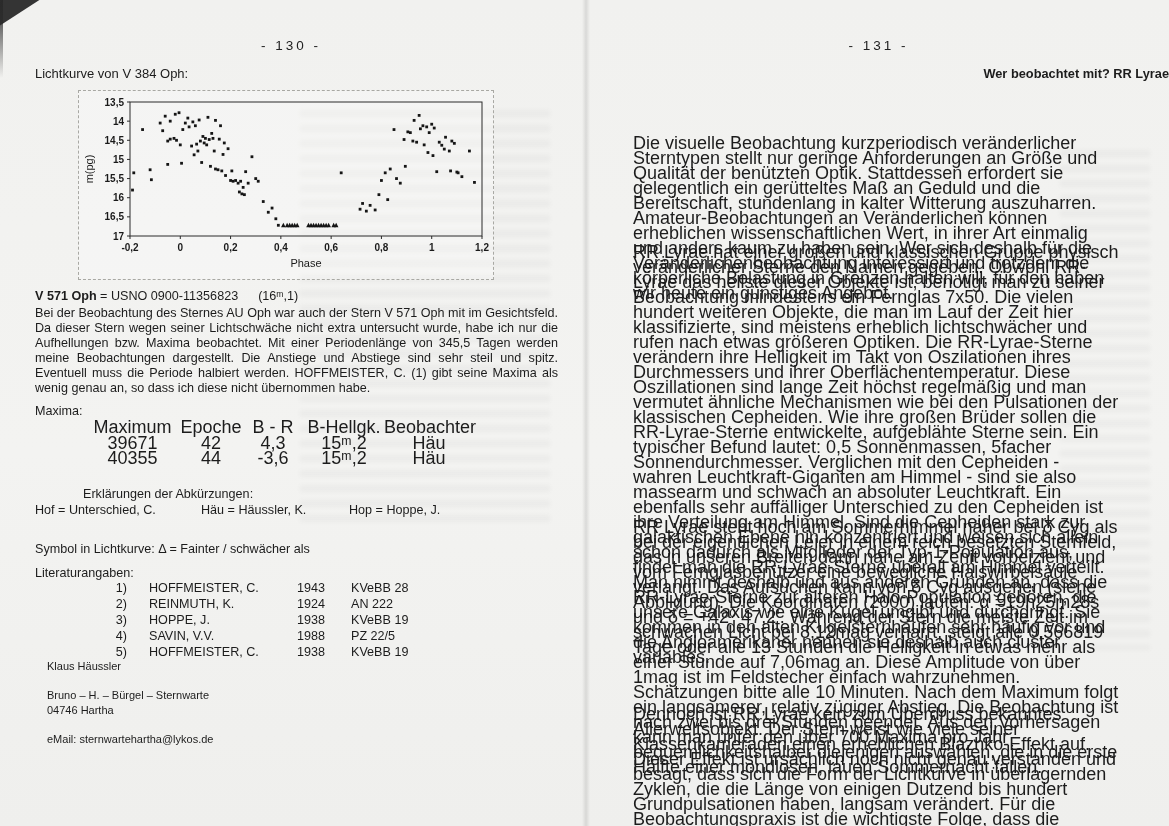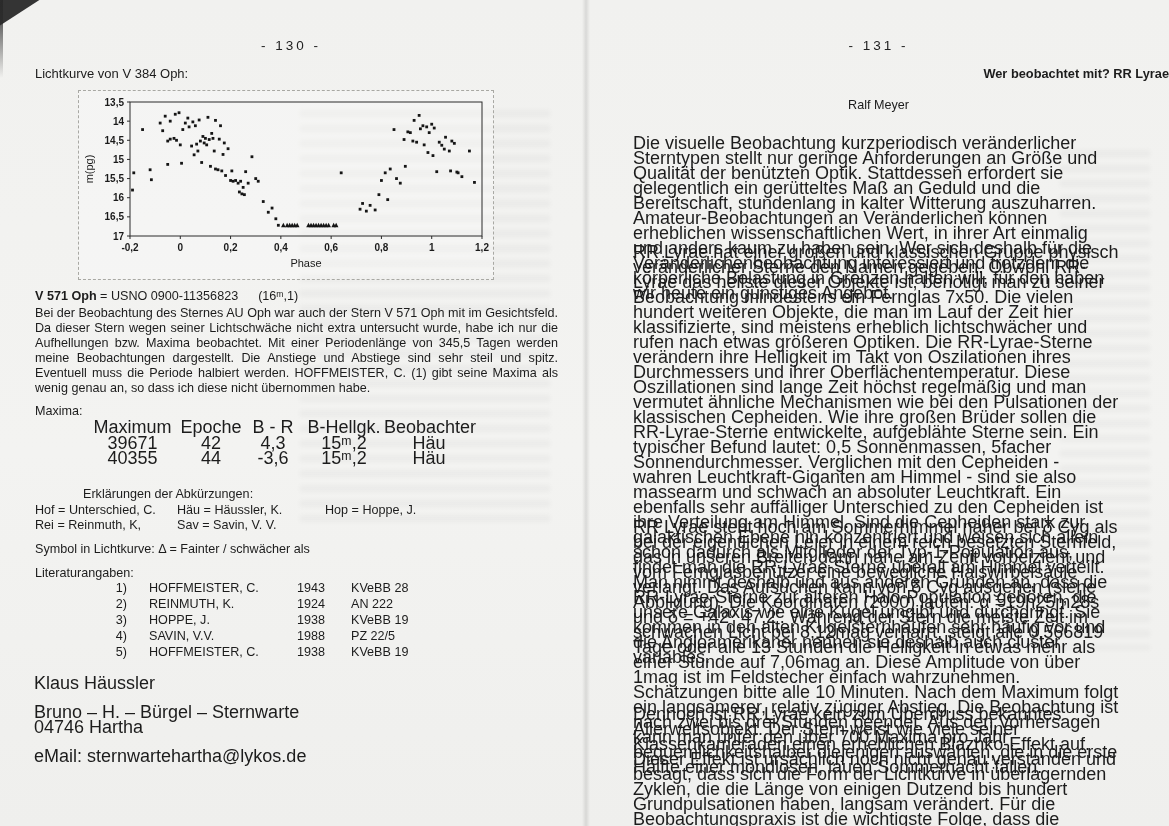--- a/index.html
+++ b/index.html
@@ -63,30 +63,30 @@
 
   .maxima-table{
     position:absolute;left:85px;top:420px;
     display:grid;grid-template-columns:95px 62px 62px 80px 90px;
     font-size:18px;line-height:15.6px;
   }
   .maxima-table .c{text-align:center;}
 
   .abbr-row{position:absolute;left:35px;font-size:12.6px;display:flex;}
   .abbr-row span.a1{width:142px;display:inline-block;}
-  .abbr-row span.a2{width:148px;display:inline-block;}
+  .abbr-row span.a2{width:148px;display:inline-block;margin-left:24px;}
 
   .lit-table{
     position:absolute;left:85px;top:580px;
     display:grid;grid-template-columns:42px 22px 148px 54px 100px;
     font-size:12.6px;line-height:16px;
   }
   .lit-table .num{text-align:right;}
 
-  .sig{position:absolute;left:34px;font-size:18px;margin-top:13px;}
+  .sig{position:absolute;left:47px;font-size:11px;}
 
   
   .title{position:absolute;top:66px;left:0;width:100%;text-align:right;
          font-size:12.8px;font-weight:700;}
   .author{position:absolute;top:98px;left:0;width:100%;text-align:center;
           font-size:12.6px;}
   .rp{
     position:absolute;left:45px;width:486px;
     font-size:18px;line-height:15px;text-align:left;
   }
@@ -305,24 +305,20 @@
       <div class="c">15ᵐ,2</div>
       <div class="c">Häu</div>
     </div>
 
     <div class="label-line" style="top:487px;margin-left:48px;">Erklärungen der Abkürzungen:</div>
     <div class="abbr-row" style="top:503px;">
       <span class="a1">Hof = Unterschied, C.</span>
       <span class="a2">Häu = Häussler, K.</span>
       <span>Hop = Hoppe, J.</span>
     </div>
-    <div class="abbr-row" style="top:518px;">
-      <span class="a1">Rei = Reinmuth, K,</span>
-      <span class="a2">Sav = Savin, V. V.</span>
-    </div>
 
     <div class="label-line" style="top:542px;">Symbol in Lichtkurve:  Δ = Fainter  /  schwächer als</div>
 
     <div class="label-line" style="top:566px;">Literaturangaben:</div>
 
     <div class="lit-table">
       <div class="num">1)</div>
         <div></div>
       <div>HOFFMEISTER, C.</div>
       <div>1943</div>
@@ -355,20 +351,19 @@
 
     <div class="sig" style="top:660px;">Klaus Häussler</div>
     <div class="sig" style="top:689px;">Bruno – H. – Bürgel – Sternwarte</div>
     <div class="sig" style="top:704px;">04746 Hartha</div>
     <div class="sig" style="top:733px;">eMail: sternwartehartha@lykos.de</div>
   </div>
 
   <div class="page" id="page-right">
     <div class="pageno">- 131 -</div>
     <div class="title">Wer beobachtet mit? RR Lyrae</div>
-    <div class="author">Ralf Meyer</div>
 
     <div class="rp" style="top:136px;">Die visuelle Beobachtung kurzperiodisch veränderlicher Sterntypen stellt nur geringe Anforderungen an Größe und Qualität der benützten Optik. Stattdessen erfordert sie gelegentlich ein gerütteltes Maß an Geduld und die Bereitschaft, stundenlang in kalter Witterung auszuharren. Amateur-Beobachtungen an Veränderlichen können erheblichen wissenschaftlichen Wert, in ihrer Art einmalig und anders kaum zu haben sein. Wer sich deshalb für die Veränderlichenbeobachtung interessiert und trotzdem die körperliche Belastung in Grenzen halten will, für den haben wir heute ein günstiges Angebot.</div>
     <div class="rp" style="top:245px;">RR Lyrae hat einer großen und klassischen Gruppe physisch veränderlicher Sterne den Namen gegeben. Obwohl RR-Lyrae das hellste dieser Objekte ist, benötigt man zu seiner Beobachtung mindestens ein Fernglas 7x50. Die vielen hundert weiteren Objekte, die man im Lauf der Zeit hier klassifizierte, sind meistens erheblich lichtschwächer und rufen nach etwas größeren Optiken. Die RR-Lyrae-Sterne verändern ihre Helligkeit im Takt von Oszilationen ihres Durchmessers und ihrer Oberflächentemperatur. Diese Oszillationen sind lange Zeit höchst regelmäßig und man vermutet ähnliche Mechanismen wie bei den Pulsationen der klassischen Cepheiden. Wie ihre großen Brüder sollen die RR-Lyrae-Sterne entwickelte, aufgeblähte Sterne sein. Ein typischer Befund lautet: 0,5 Sonnenmassen, 5facher Sonnendurchmesser. Verglichen mit den Cepheiden - wahren Leuchtkraft-Giganten am Himmel - sind sie also massearm und schwach an absoluter Leuchtkraft. Ein ebenfalls sehr auffälliger Unterschied zu den Cepheiden ist ihre Verteilung am Himmel. Sind die Cepheiden stark zur galaktischen Ebene hin konzentriert und weisen sich allein schon dadurch als Mitglieder der Typ-1-Population aus, findet man die RR-Lyrae-Sterne überall am Himmel verteilt. Man nimmt deshalb und aus anderen Gründen an, dass die RR-Lyrae-Sterne zur älteren Halo-Population gehören, die unsere Galaxis wie eine Kugel umgibt und durchdringt. Sie kommen in den alten Kugelsternhaufen sehr häufig vor und die Angloamerikaner nennen sie deshalb auch cluster variables.</div>
     <div class="rp" style="top:520px;">RR Lyrae steht hoch am Sommerhimmel näher bei δ Cyg als bei der eigentlichen Leier in einem reich besetzten Sternfeld, das in unseren Breiten dann nahe am Zenit vorbeizieht und vom Fernglasbenützer eine bewegliche Halswirbelsäule verlangt. Das Aufsuchen kann von δ Cyg ausgehen (siehe Abbildung). Die Koordinaten (2000) lauten: α =19h25m28s und δ = +42⁰ 47,2'. Während der Stern die meiste Zeit im schwachen Licht bei 8,12mag verharrt, steigt alle 0,566819 Tage oder alle 13 Stunden die Helligkeit in etwas mehr als einer Stunde auf 7,06mag an. Diese Amplitude von über 1mag ist im Feldstecher einfach wahrzunehmen. Schätzungen bitte alle 10 Minuten. Nach dem Maximum folgt ein langsamerer, relativ zügiger Abstieg. Die Beobachtung ist nach zwei bis drei Stunden beendet. Aus den Vorhersagen kann man unter den über 700 Maxima pro Jahr bequemlichkeitshalber diejenigen auswählen, die in die erste Hälfte einer mondlosen, lauen Sommernacht fallen.</div>
     <div class="rp" style="top:707px;">Dennoch ist RR Lyrae kein zum Überdruss bekanntes Allerweltsobjekt. Der Stern weist wie viele seiner Klassenkameraden einen erheblichen Blazhko-Effekt auf. Dieser Effekt ist ursächlich noch nicht genau verstanden und besagt, dass sich die Form der Lichtkurve in überlagernden Zyklen, die die Länge von einigen Dutzend bis hundert Grundpulsationen haben, langsam verändert. Für die Beobachtungspraxis ist die wichtigste Folge, dass die</div>
   </div>
 </div>
 
 </body></html>

